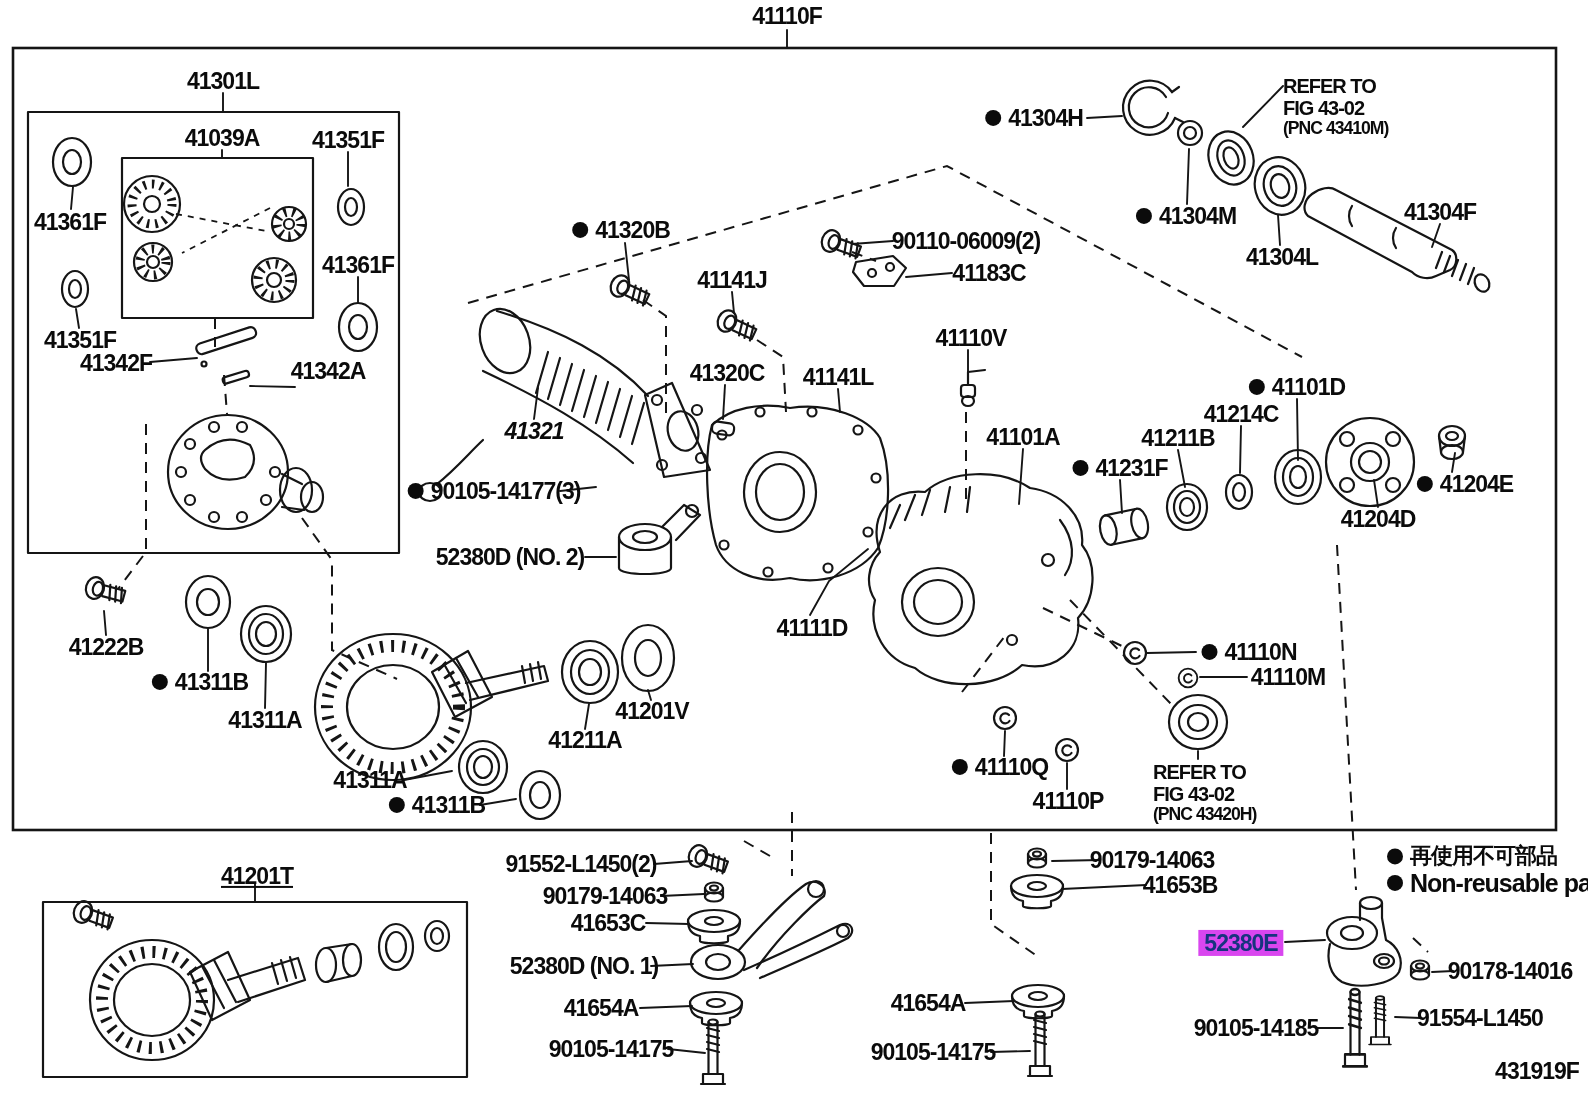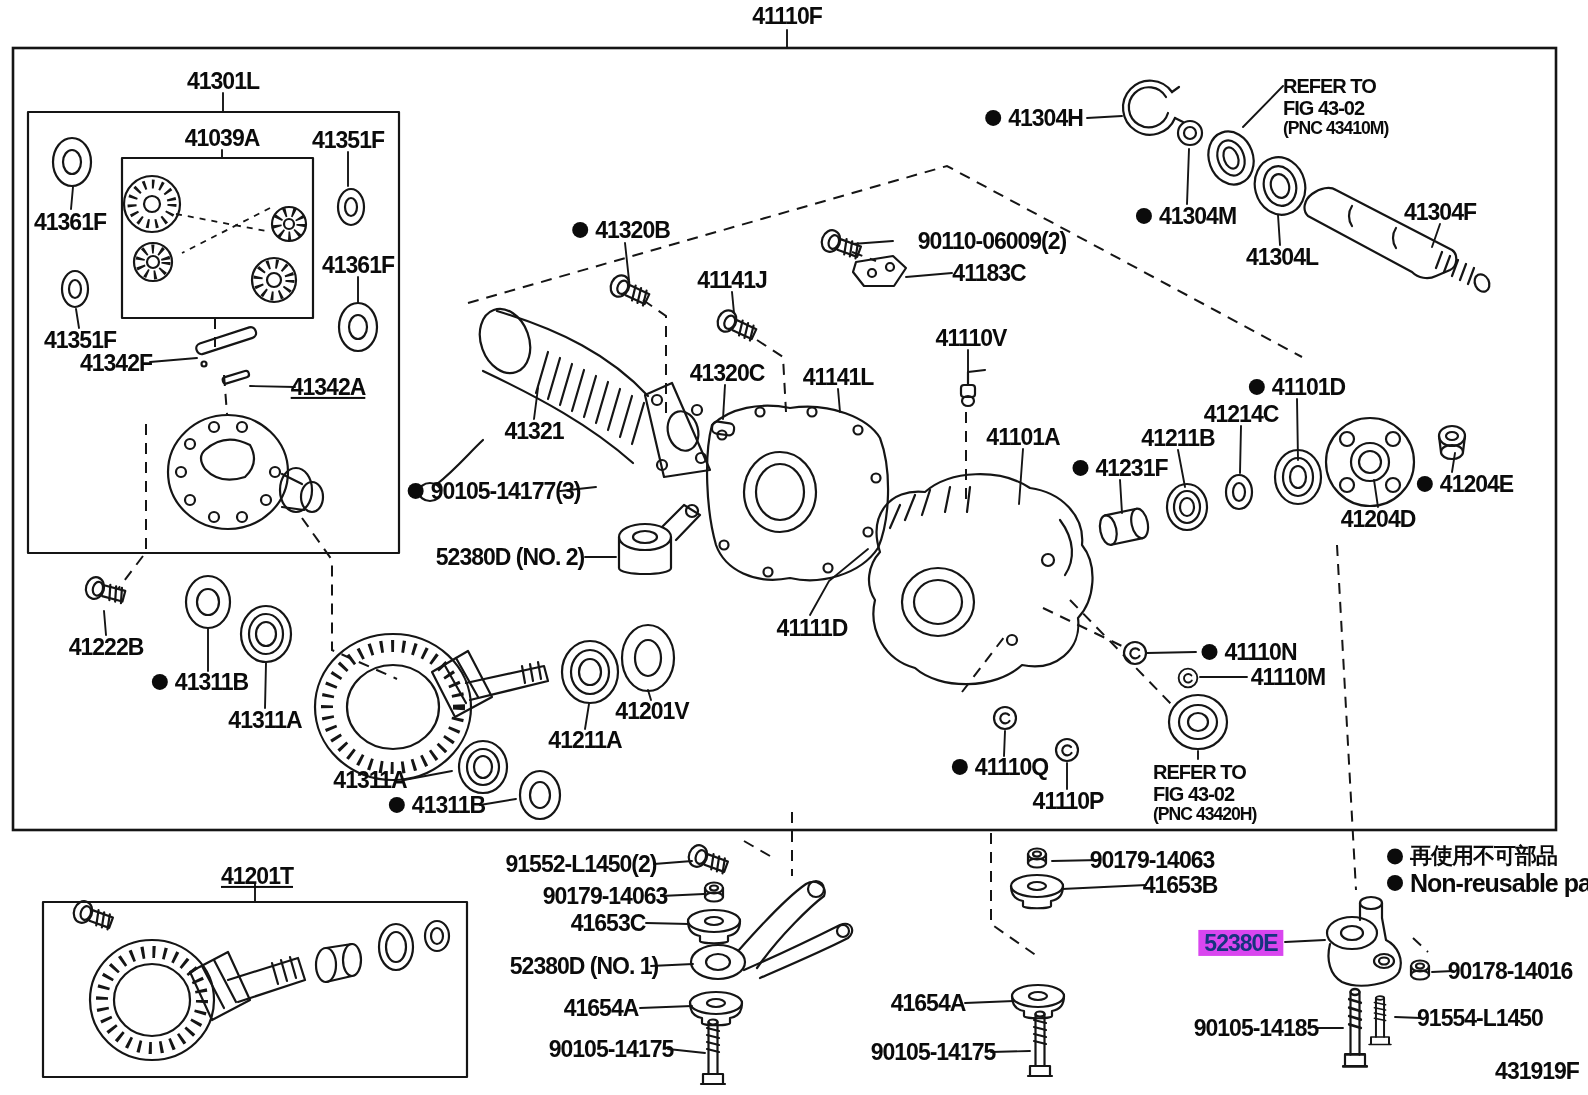--- a/index.html
+++ b/index.html
@@ -441,28 +441,28 @@
       </div>
       <div class="lbl" style="left: 358px; top: 265px;">
         <span class="txt">41361F</span>
       </div>
       <div class="lbl" style="left: 80px; top: 340px;">
         <span class="txt">41351F</span>
       </div>
       <div class="lbl" style="left: 116px; top: 363px;">
         <span class="txt">41342F</span>
       </div>
-      <div class="lbl" style="left: 328px; top: 387px; text-decoration: underline;">
+      <div class="lbl" style="left: 328px; top: 371px;">
         <span class="txt">41342A</span>
       </div>
       <div class="lbl" style="left: 621px; top: 230px;">
         <span class="dot"></span>
         <span class="txt">41320B</span>
       </div>
-      <div class="lbl" style="left: 966px; top: 241px; margin-left: 26px;">
+      <div class="lbl" style="left: 966px; top: 241px;">
         <span class="txt">90110-06009(2)</span>
       </div>
       <div class="lbl" style="left: 989px; top: 273px;">
         <span class="txt">41183C</span>
       </div>
       <div class="lbl" style="left: 732px; top: 280px;">
         <span class="txt">41141J</span>
       </div>
       <div class="lbl" style="left: 971px; top: 338px;">
         <span class="txt">41110V</span>
@@ -487,21 +487,21 @@
       <div class="lbl" style="left: 1186px; top: 216px; align-items: center;">
         <span class="dot"></span>
         <span class="txt">41304M</span>
       </div>
       <div class="lbl" style="left: 1282px; top: 257px;">
         <span class="txt">41304L</span>
       </div>
       <div class="lbl" style="left: 1440px; top: 212px;">
         <span class="txt">41304F</span>
       </div>
-      <div class="lbl" style="left: 534px; top: 431px;">
+      <div class="lbl" style="left: 534px; top: 431px; font-style: italic;">
         <span class="txt">41321</span>
       </div>
       <div class="lbl" style="left: 1023px; top: 437px;">
         <span class="txt">41101A</span>
       </div>
       <div class="lbl" style="left: 1120px; top: 468px;">
         <span class="dot"></span>
         <span class="txt">41231F</span>
       </div>
       <div class="lbl" style="left: 1178px; top: 438px;">

